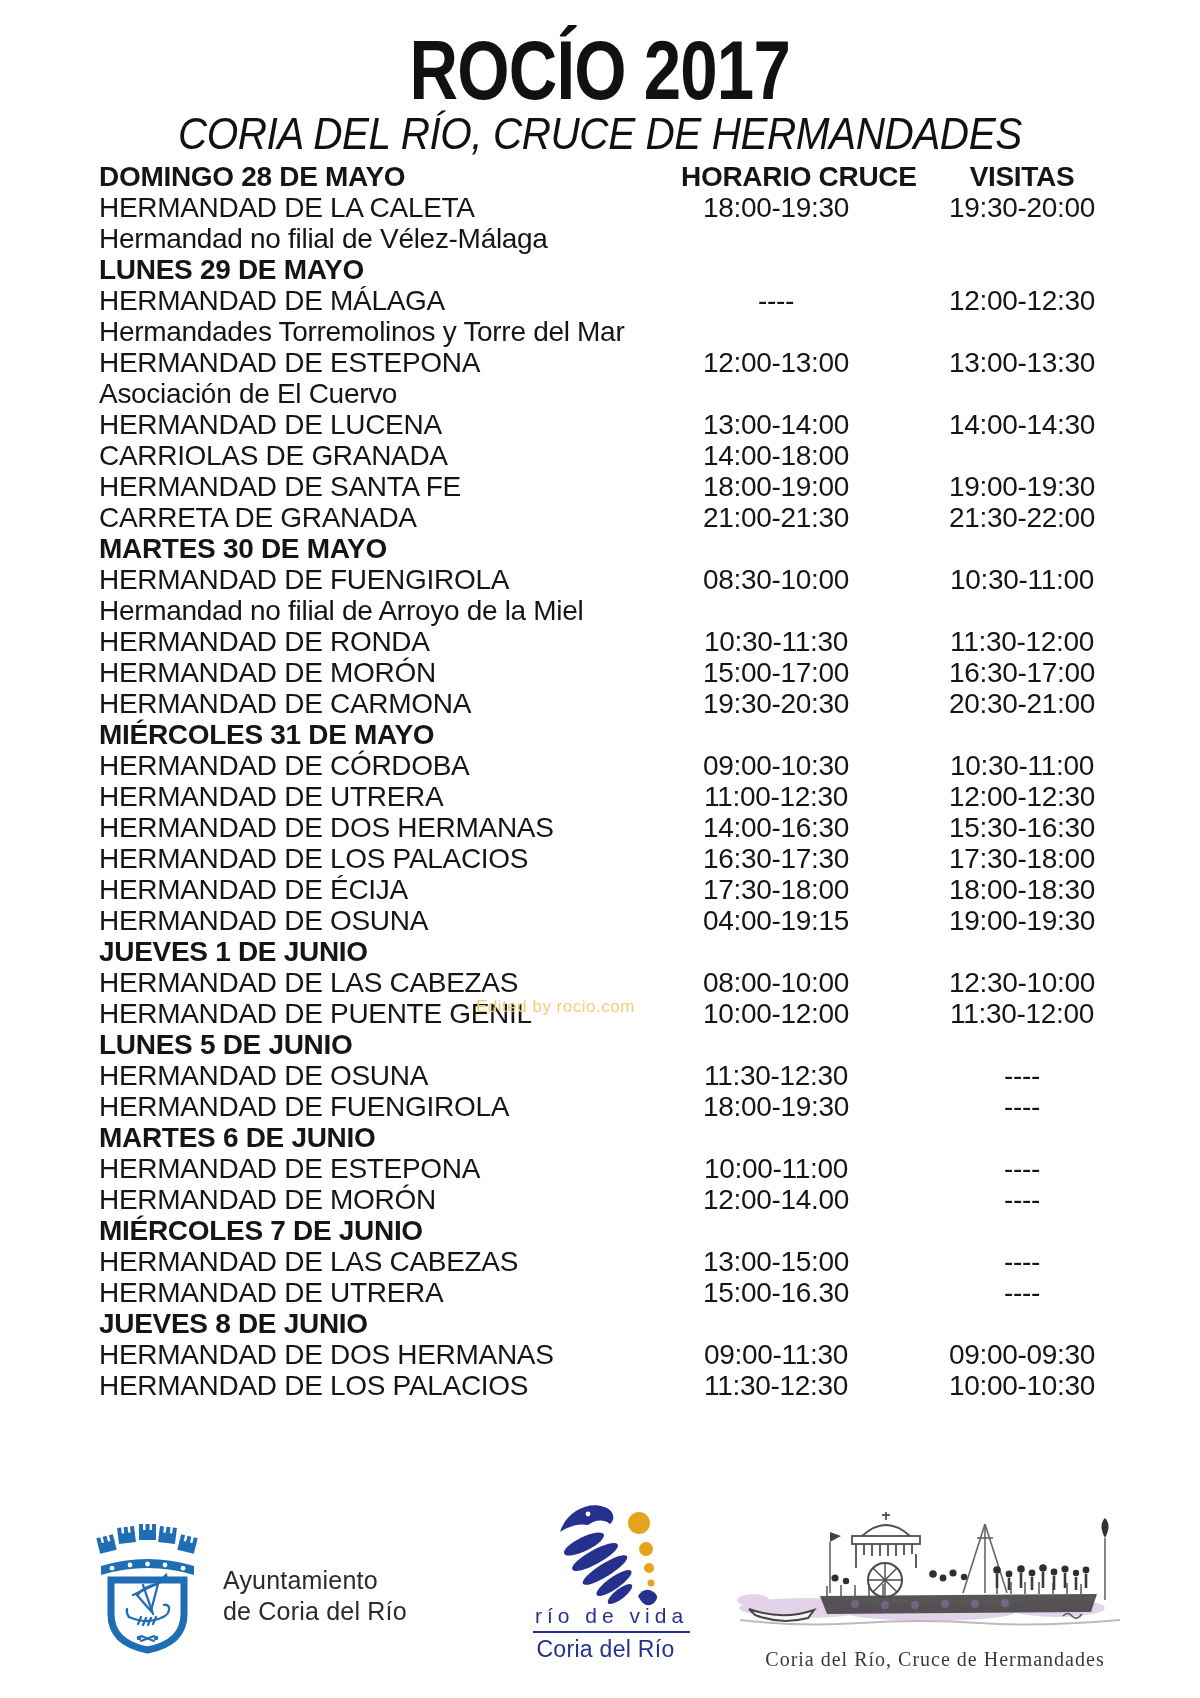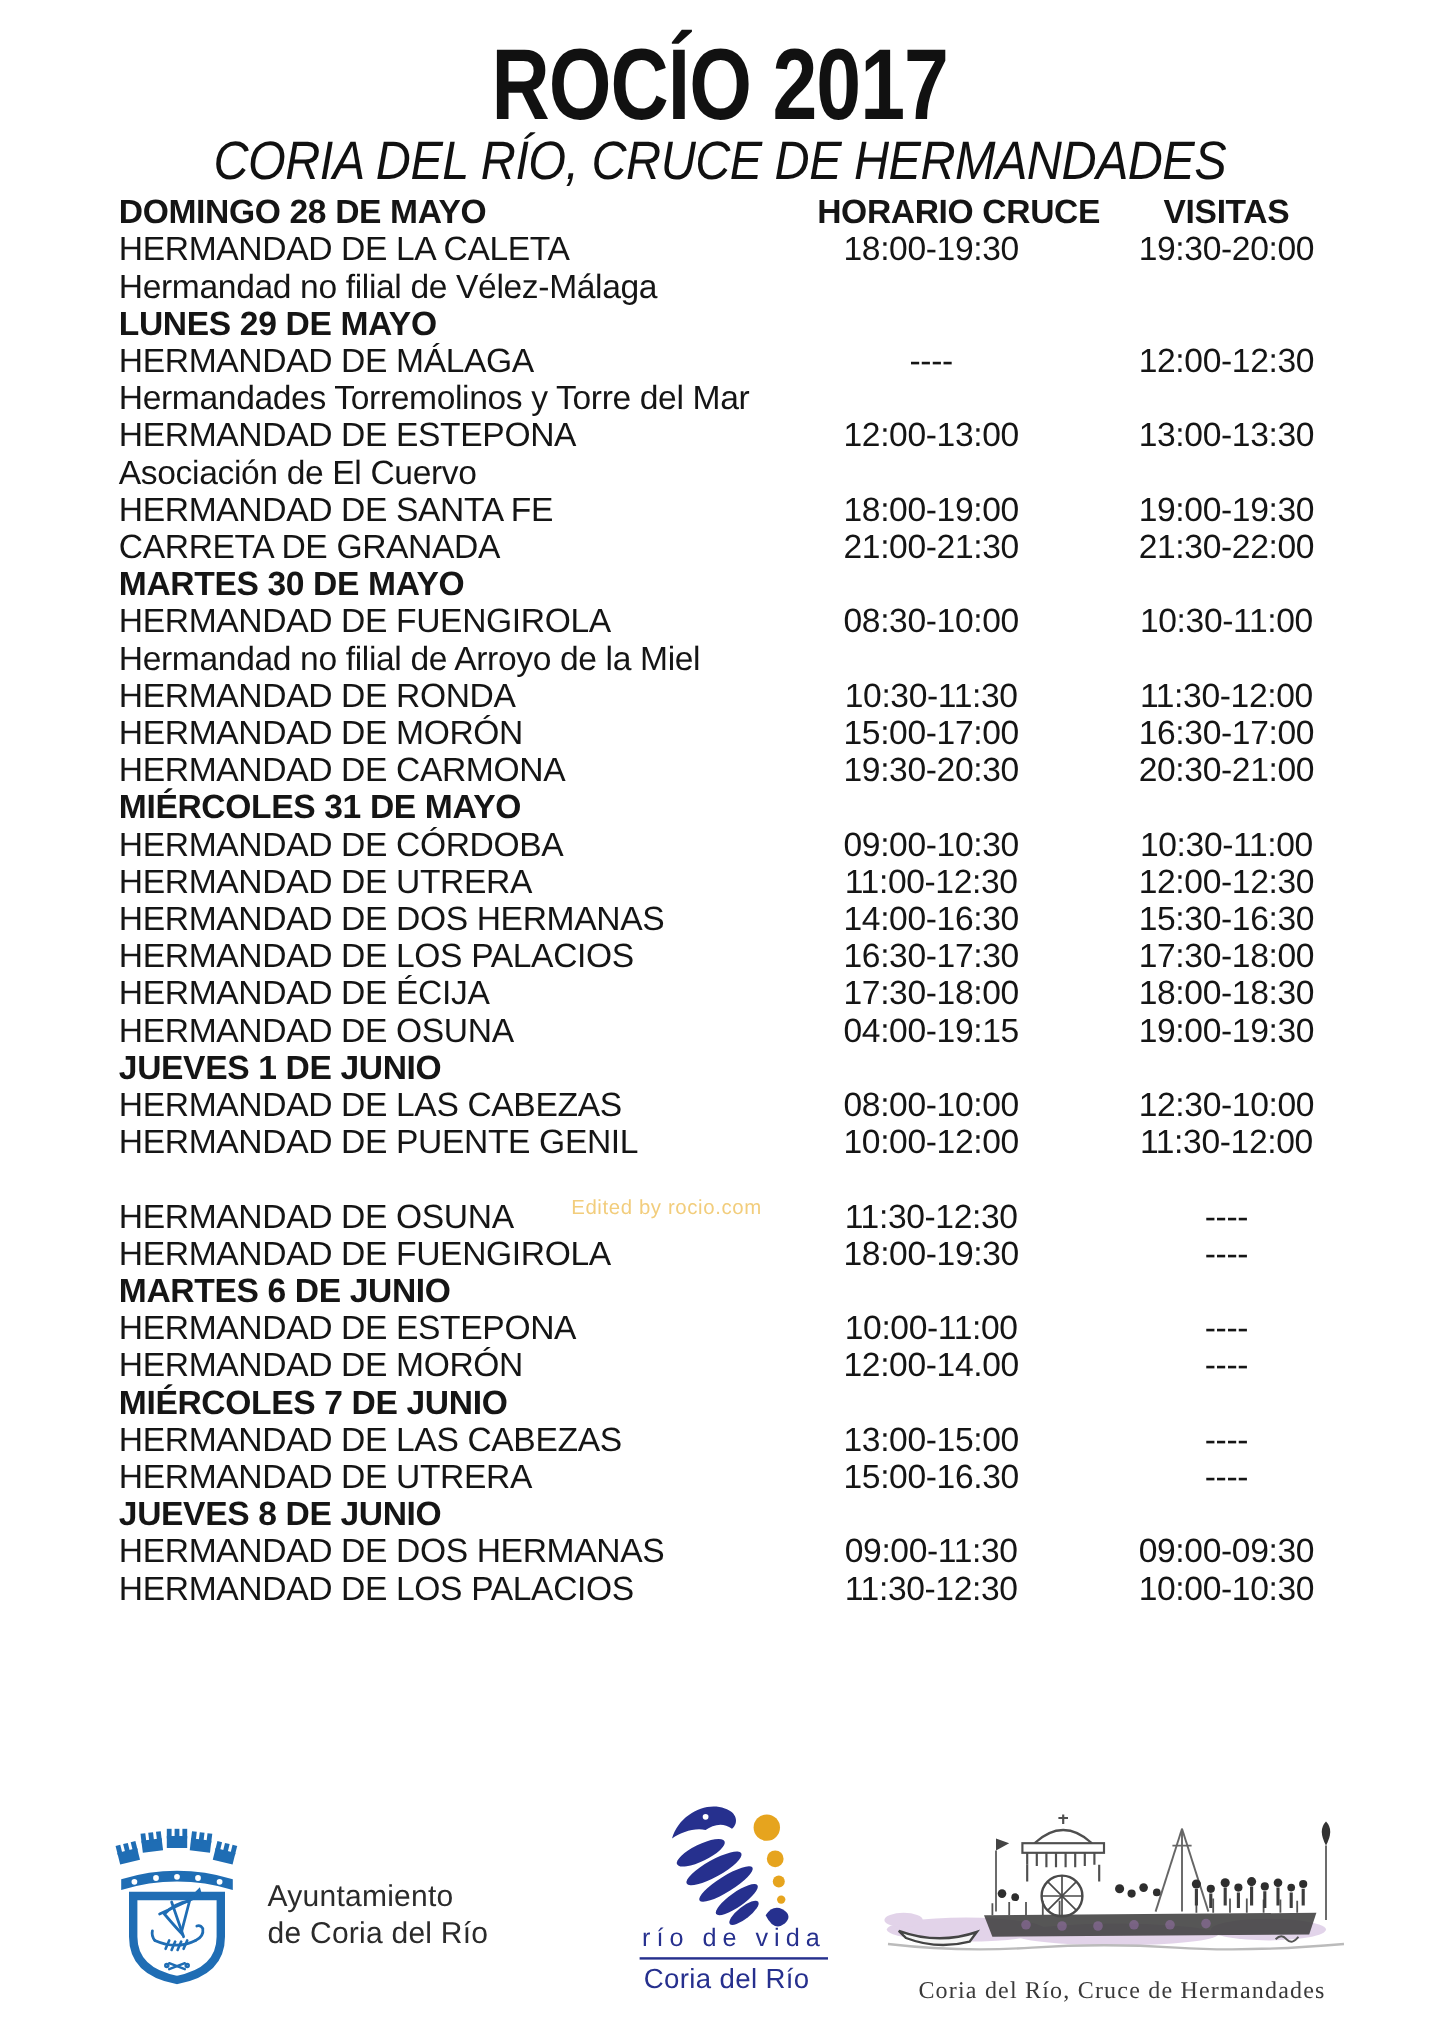--- a/index.html
+++ b/index.html
@@ -113,21 +113,31 @@
   <div class="row">
     <div class="c-name">HERMANDAD DE ESTEPONA</div>
     <div class="c-h">12:00-13:00</div>
     <div class="c-v">13:00-13:30</div>
   </div>
 
   <div class="row">
     <div class="c-name note">Asociación de El Cuervo</div>
   </div>
 
-
+  <div class="row">
+    <div class="c-name">HERMANDAD DE LUCENA</div>
+    <div class="c-h">13:00-14:00</div>
+    <div class="c-v">14:00-14:30</div>
+  </div>
+
+  <div class="row">
+    <div class="c-name">CARRIOLAS DE GRANADA</div>
+    <div class="c-h">14:00-18:00</div>
+    <div class="c-v"></div>
+  </div>
 
   <div class="row">
     <div class="c-name">HERMANDAD DE SANTA FE</div>
     <div class="c-h">18:00-19:00</div>
     <div class="c-v">19:00-19:30</div>
   </div>
 
   <div class="row">
     <div class="c-name">CARRETA DE GRANADA</div>
     <div class="c-h">21:00-21:30</div>
@@ -230,20 +240,21 @@
 
   <div class="row">
     <div class="c-name">HERMANDAD DE PUENTE GENIL</div>
     <div class="c-h">10:00-12:00</div>
     <div class="c-v">11:30-12:00</div>
   </div>
 </div>
 
   <div class="section">
     <div class="row day-row">
+      <div class="c-name">LUNES 5 DE JUNIO</div>
       <div class="c-h col-head"></div>
       <div class="c-v col-head"></div>
     </div>
 
   <div class="row">
     <div class="c-name">HERMANDAD DE OSUNA</div>
     <div class="c-h">11:30-12:30</div>
     <div class="c-v">----</div>
   </div>
 

